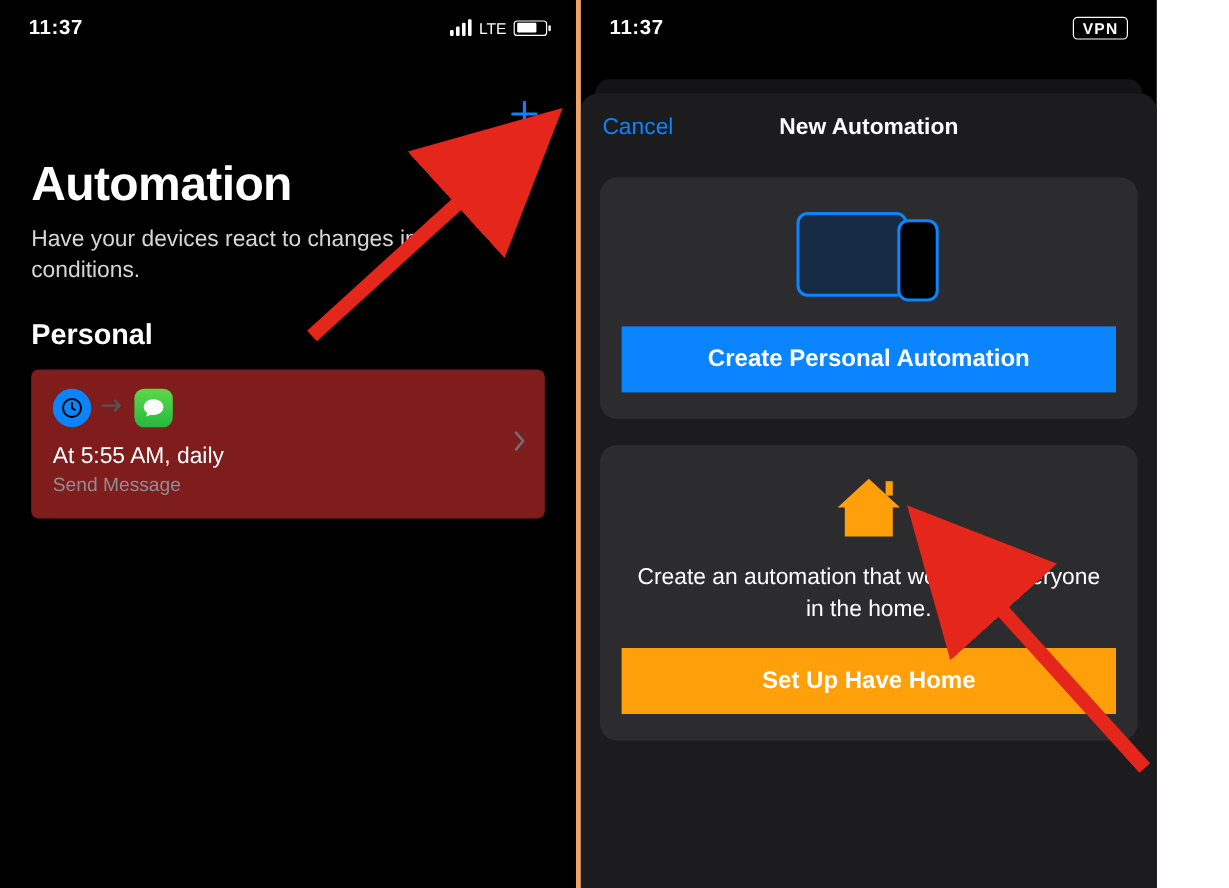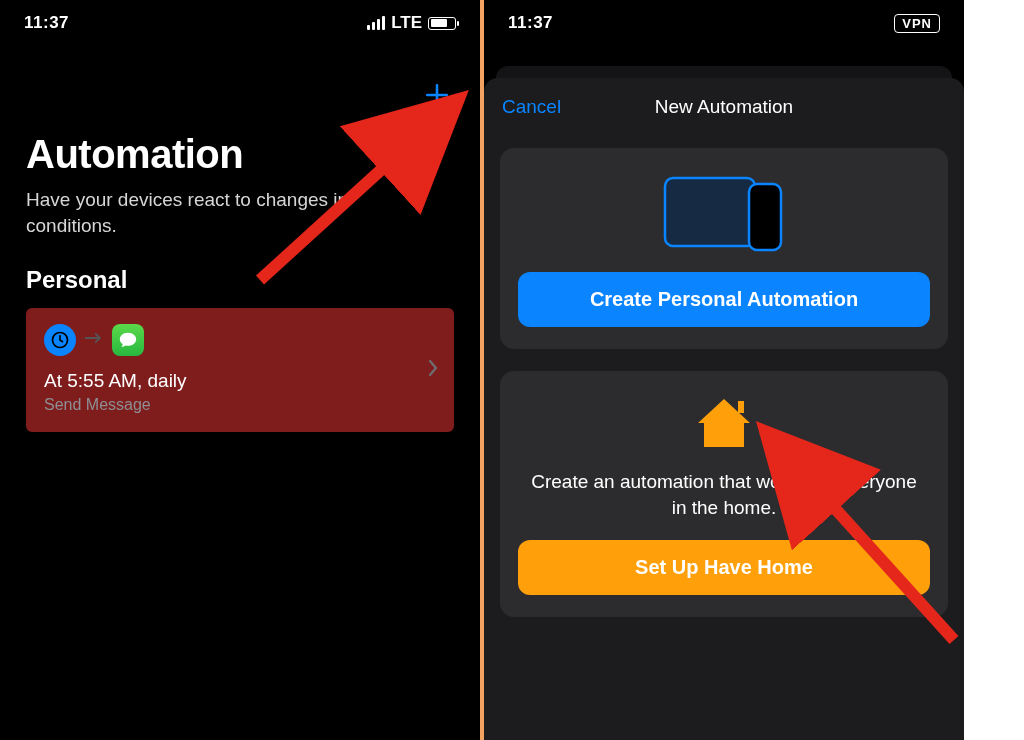--- a/index.html
+++ b/index.html
@@ -41,21 +41,21 @@
     font-weight: 600;
   }
   .status-time { letter-spacing: 0.5px; }
   .status-right { display: flex; align-items: center; gap: 6px; }
   .signal-bars { display: flex; align-items: flex-end; gap: 2px; }
   .signal-bars > span { width: 3px; background: #fff; border-radius: 1px; }
   .signal-bars .b1 { height: 5px; }
   .signal-bars .b2 { height: 8px; }
   .signal-bars .b3 { height: 11px; }
   .signal-bars .b4 { height: 14px; }
-  .lte { font-size: 17px; font-weight: 700; }
+  .lte { font-size: 13px; font-weight: 400; }
   .battery {
     width: 28px; height: 13px;
     border: 1.5px solid #fff; border-radius: 3px;
     position: relative;
   }
   .battery::after {
     content: ""; position: absolute; right: -4px; top: 3.5px;
     width: 2.5px; height: 5px; background: #fff; border-radius: 1px;
   }
   .battery-fill { position: absolute; left: 1.5px; top: 1.5px; bottom: 1.5px; width: 65%; background: #fff; border-radius: 1px; }
@@ -117,36 +117,36 @@
     border-top-right-radius: 14px;
     color: #fff;
   }
   .sheet-header {
     height: 58px; display: flex; align-items: center; justify-content: center;
     position: relative; border-bottom: 0;
   }
   .sheet-cancel {
     position: absolute; left: 18px; color: #0a84ff; font-size: 19px; font-weight: 400;
   }
-  .sheet-title { font-size: 19px; font-weight: 400; }
+  .sheet-title { font-size: 19px; font-weight: 700; }
   .sheet-body { padding: 12px 16px 0 16px; }
   .option-card {
     background: #2c2c2e;
     border-radius: 14px;
     padding: 24px 18px 22px 18px;
     text-align: center;
     margin-bottom: 22px;
   }
   .option-glyph { display: flex; justify-content: center; margin-bottom: 16px; }
   .device-glyph svg { width: 130px; height: 84px; }
   .home-glyph svg { width: 64px; height: 58px; }
   .option-desc { color: #fff; font-size: 19px; line-height: 1.35; max-width: 400px; margin: 0 auto 20px auto; }
   .option-btn {
     display: block; width: 100%;
-    border: none; border-radius: 12px;
+    border: none; border-radius: 0;
     padding: 16px 10px;
     font-size: 20px; font-weight: 600;
     cursor: pointer;
   }
   .btn-blue { background: #0a84ff; color: #fff; }
   .btn-orange { background: #ff9f0a; color: #fff; }
   
   .arrow-annot { position: absolute; pointer-events: none; }
   .arrow-annot svg { overflow: visible; }
 </style>

